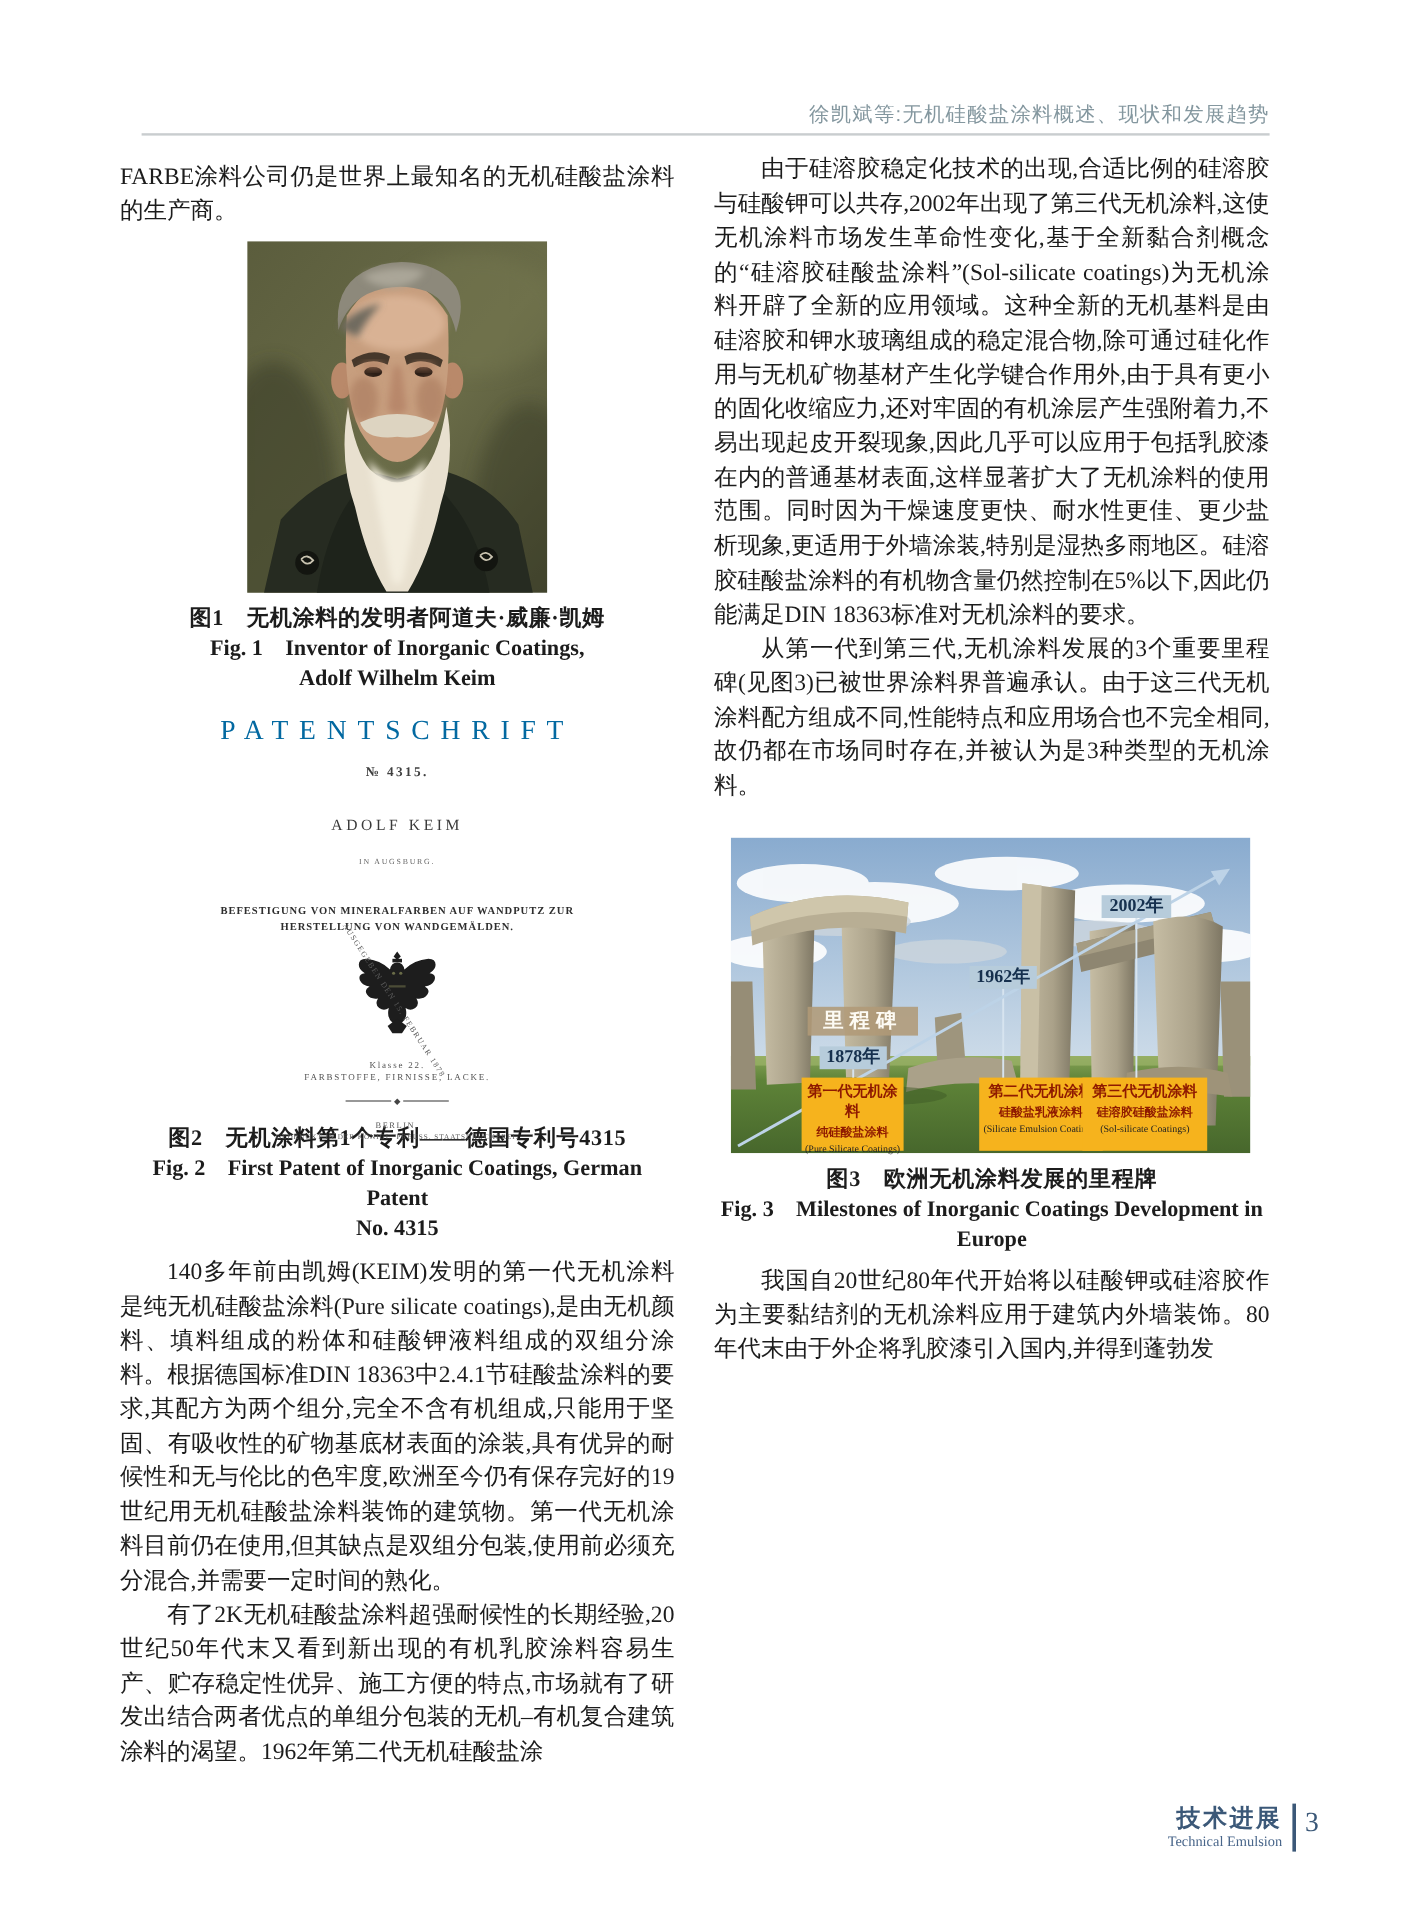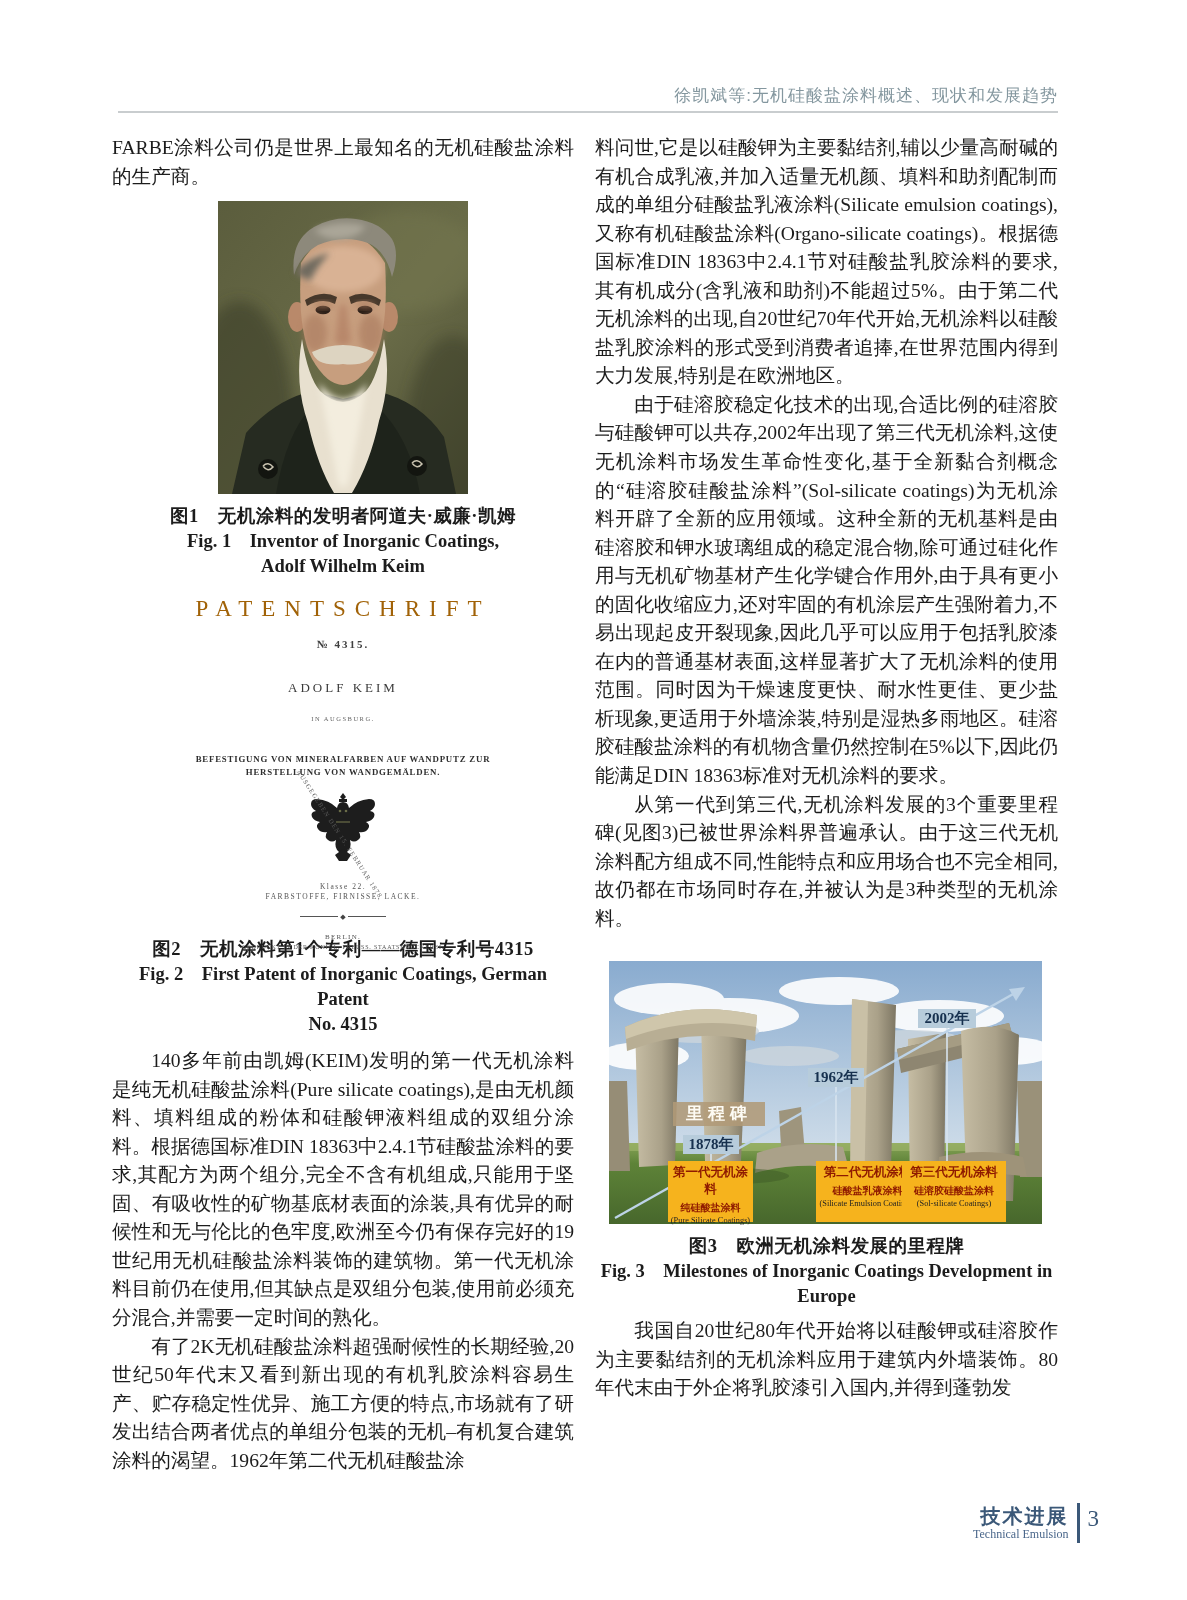--- a/index.html
+++ b/index.html
@@ -17,40 +17,40 @@
     text-align:right;
     font-family:"Liberation Sans","DejaVu Sans",sans-serif;
     font-size:17px;letter-spacing:1px;color:#84979f;
   }
   .head-rule{
     position:absolute;top:111px;left:118px;width:940px;height:0;
     border-top:2px solid #c9cdcf;
   }
   
   .col{position:absolute;top:128px;width:462px;font-size:19.6px;line-height:28.55px;text-align:justify;text-justify:inter-ideograph;}
-  .col-left{left:112px;}
+  .col-left{left:100px;}
   .col-right{left:595px;width:463px;}
   .para{margin:0;}
   .para.indent{text-indent:2em;}
   .para.first{margin-top:6px;}
   
   .fig-caption{ text-align:center; font-weight:bold; line-height:25px; margin-top:10px;}
   .fig-caption .zh{font-size:18.5px; letter-spacing:.5px;}
   .fig-caption .en{font-size:18.5px;}
   
   .portrait-wrap{width:250px;margin:10px auto 0 auto;}
   .portrait-wrap svg{display:block;width:250px;height:293px;}
   
   .patent{
     position:relative;width:360px;margin:6px auto 0 auto;height:332px;
     color:#3f3f3f;text-align:center;
     font-family:"Liberation Serif","DejaVu Serif",serif;
   }
   .patent .office{display:inline-block;margin-top:12px;font-size:9.5px;letter-spacing:1.5px;border-bottom:1px solid #555;padding-bottom:1px;color:#4a4a4a;}
-  .patent .title{margin-top:16px;font-size:23px;letter-spacing:9px;color:#a16207;}
+  .patent .title{margin-top:16px;font-size:23px;letter-spacing:9px;color:#0369a1;}
   .patent .number{margin-top:6px;font-size:11px;letter-spacing:2px;font-weight:bold;}
   .patent .inventor{margin-top:16px;font-size:13px;letter-spacing:3px;color:#3a3a3a;}
   .patent .inventor-city{margin-top:2px;font-size:6.5px;letter-spacing:1.5px;color:#666;}
   .patent .subject{margin-top:20px;font-size:8.8px;font-weight:bold;letter-spacing:.8px;line-height:13px;color:#2e2e2e;}
   .patent .eagle{margin:12px auto 0 auto;width:66px;height:72px;}
   .patent .stamp{
     position:absolute;top:168px;right:62px;
     transform:rotate(57deg);transform-origin:left top;
     font-size:6.5px;letter-spacing:1.2px;color:#5a5a5a;white-space:nowrap;
   }
@@ -213,21 +213,20 @@
       <div class="en">Fig. 2　First Patent of Inorganic Coatings, German Patent</div>
       <div class="en">No. 4315</div>
     </div>
 
     <p class="para indent" style="margin-top:10px;">140多年前由凯姆(KEIM)发明的第一代无机涂料是纯无机硅酸盐涂料(Pure silicate coatings),是由无机颜料、填料组成的粉体和硅酸钾液料组成的双组分涂料。根据德国标准DIN 18363中2.4.1节硅酸盐涂料的要求,其配方为两个组分,完全不含有机组成,只能用于坚固、有吸收性的矿物基底材表面的涂装,具有优异的耐候性和无与伦比的色牢度,欧洲至今仍有保存完好的19世纪用无机硅酸盐涂料装饰的建筑物。第一代无机涂料目前仍在使用,但其缺点是双组分包装,使用前必须充分混合,并需要一定时间的熟化。</p>
     <p class="para indent">有了2K无机硅酸盐涂料超强耐候性的长期经验,20世纪50年代末又看到新出现的有机乳胶涂料容易生产、贮存稳定性优异、施工方便的特点,市场就有了研发出结合两者优点的单组分包装的无机–有机复合建筑涂料的渴望。1962年第二代无机硅酸盐涂</p>
   </div>
 
   <div class="col col-right">
 
-    <p class="para first">料问世,它是以硅酸钾为主要黏结剂,辅以少量高耐碱的有机合成乳液,并加入适量无机颜、填料和助剂配制而成的单组分硅酸盐乳液涂料(Silicate emulsion coatings),又称有机硅酸盐涂料(Organo-silicate coatings)。根据德国标准DIN 18363中2.4.1节对硅酸盐乳胶涂料的要求,其有机成分(含乳液和助剂)不能超过5%。由于第二代无机涂料的出现,自20世纪70年代开始,无机涂料以硅酸盐乳胶涂料的形式受到消费者追捧,在世界范围内得到大力发展,特别是在欧洲地区。</p>
     <p class="para indent">由于硅溶胶稳定化技术的出现,合适比例的硅溶胶与硅酸钾可以共存,2002年出现了第三代无机涂料,这使无机涂料市场发生革命性变化,基于全新黏合剂概念的“硅溶胶硅酸盐涂料”(Sol-silicate coatings)为无机涂料开辟了全新的应用领域。这种全新的无机基料是由硅溶胶和钾水玻璃组成的稳定混合物,除可通过硅化作用与无机矿物基材产生化学键合作用外,由于具有更小的固化收缩应力,还对牢固的有机涂层产生强附着力,不易出现起皮开裂现象,因此几乎可以应用于包括乳胶漆在内的普通基材表面,这样显著扩大了无机涂料的使用范围。同时因为干燥速度更快、耐水性更佳、更少盐析现象,更适用于外墙涂装,特别是湿热多雨地区。硅溶胶硅酸盐涂料的有机物含量仍然控制在5%以下,因此仍能满足DIN 18363标准对无机涂料的要求。</p>
     <p class="para indent">从第一代到第三代,无机涂料发展的3个重要里程碑(见图3)已被世界涂料界普遍承认。由于这三代无机涂料配方组成不同,性能特点和应用场合也不完全相同,故仍都在市场同时存在,并被认为是3种类型的无机涂料。</p>
 
     <div class="fig3">
       <svg class="photo" viewBox="0 0 433 263">
         <defs>
           <linearGradient id="sky" x1="0" y1="0" x2="0" y2="1">
             <stop offset="0" stop-color="#89abcf"></stop>
             <stop offset="0.55" stop-color="#bed1e3"></stop>
             <stop offset="1" stop-color="#e7edf2"></stop>

